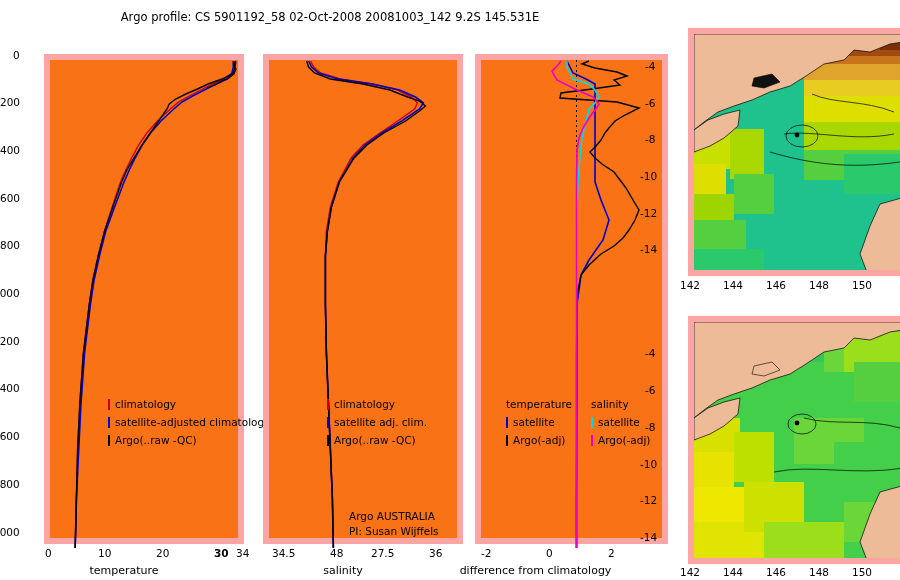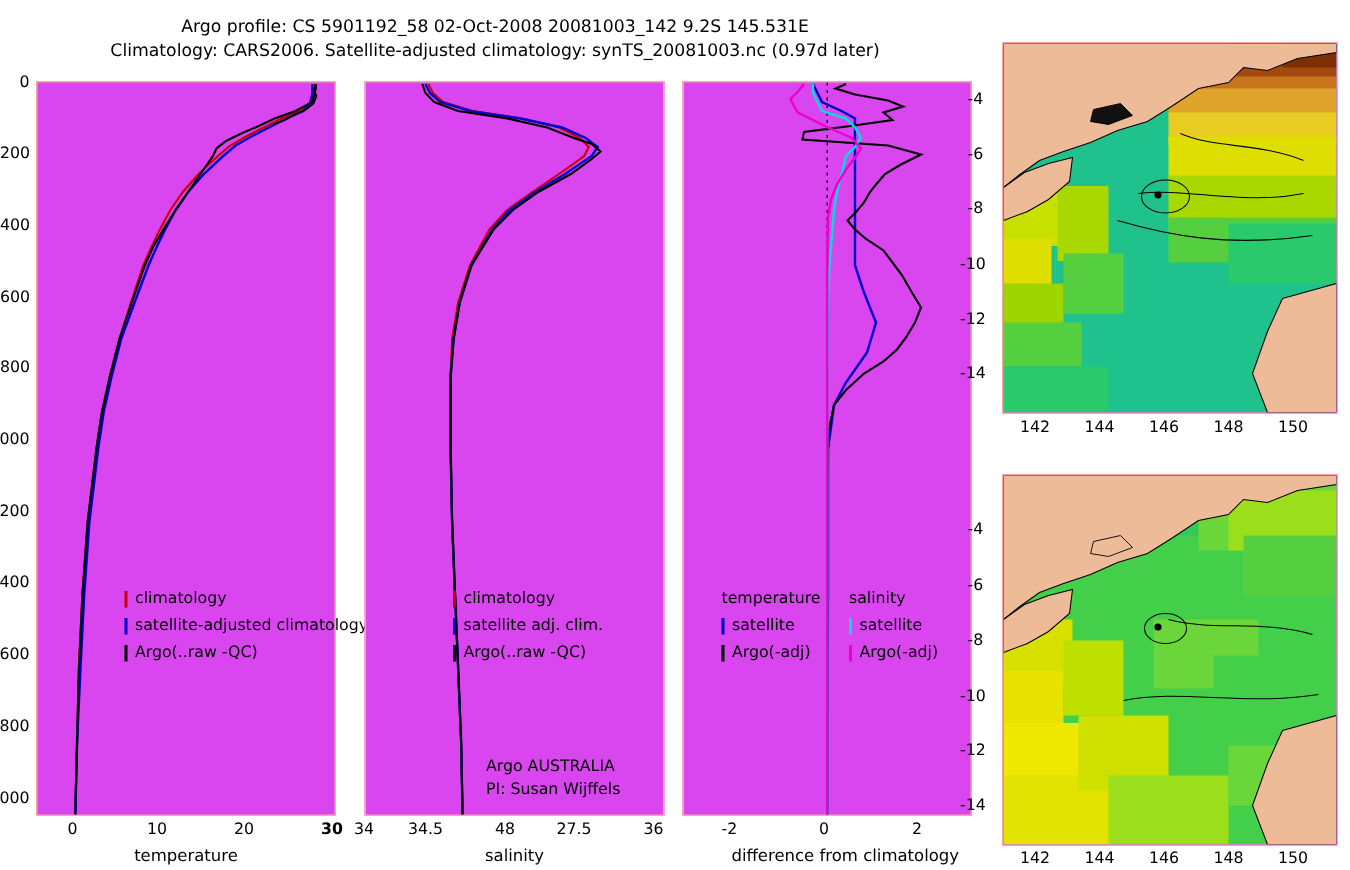--- a/index.html
+++ b/index.html
@@ -1,35 +1,34 @@
 <!DOCTYPE html>
 <html><head>
 <meta charset="utf-8">
 <style>
   html,body{margin:0;padding:0;}
   body{width:900px;height:580px;background:#ffffff;font-family:"DejaVu Sans",sans-serif;overflow:hidden;position:relative;}
   .root{position:absolute;left:0;top:0;width:900px;height:580px;}
   .ttl{position:absolute;text-align:center;font-size:11.5px;color:#000;white-space:nowrap;}
-  .axis-box{position:absolute;border:1px solid #fca5a5;background:#d946ef;box-sizing:border-box;}
+  .axis-box{position:absolute;border:6px solid #fca5a5;background:#f97316;box-sizing:border-box;margin-left:20px;}
   .tick-lbl{position:absolute;font-size:10.5px;color:#000;white-space:nowrap;}
   .ax-name{position:absolute;font-size:11px;color:#000;white-space:nowrap;text-align:center;}
   .legend-row{position:absolute;font-size:10.5px;color:#000;white-space:nowrap;display:flex;align-items:center;}
   .legend-bar{display:inline-block;width:2px;height:11px;margin-right:5px;}
   .note{position:absolute;font-size:10.5px;color:#000;white-space:nowrap;}
   .map-title{position:absolute;font-size:10.5px;color:#000;white-space:nowrap;text-align:center;}
   .vert-note{position:absolute;font-size:10.5px;color:#000;white-space:nowrap;transform-origin:left top;transform:rotate(90deg);}
   svg{display:block;}
 </style>
 </head>
 <body>
 
 <div class="root">
 
   <div class="ttl" style="left:0px;top:10px;width:660px;">Argo profile: CS 5901192_58 02-Oct-2008 20081003_142 9.2S 145.531E</div>
-  <div class="ttl" style="left:0px;top:26px;width:660px;">Climatology: CARS2006. Satellite-adjusted climatology: synTS_20081003.nc (0.97d later)</div>
 
   <div class="vert-note" style="left:893px;top:378px;">CSIRO 09-Oct-2008 10:31:17</div>
 
   <div class="axis-box" style="left:24px;top:54px;width:200px;height:490px;">
     <svg width="198" height="488" viewBox="0 0 198 488">
 
       <polyline fill="none" stroke="#cc0000" stroke-width="1.4" points="
         185,1 184.4,7 182.6,13 175.5,19 162.5,24 150.8,30 139.1,36 128.5,42 120.3,49 107.4,61 96.9,73 88.6,85 81.6,98 75.8,110 70.5,122 62.2,147 54.6,171 48.2,196 42.9,220 39.3,244 33.4,293 29.9,342 27.6,390 26.4,439 25.2,488"></polyline>
 
       <polyline fill="none" stroke="#0000cc" stroke-width="1.6" points="
@@ -147,21 +146,21 @@
     </div>
     <div class="legend-row" style="left:110px;top:374px;">
       <span class="legend-bar" style="background:#ee00cc"></span>
       <span>Argo(-adj)</span>
     </div>
   </div>
 
   <div class="tick-lbl" style="left:481px;top:547px;">-2</div>
   <div class="tick-lbl" style="left:546px;top:547px;">0</div>
   <div class="tick-lbl" style="left:608px;top:547px;">2</div>
-  <div class="ax-name" style="left:467px;top:564px;width:193px;">difference from climatology</div>
+  <div class="ax-name" style="left:439px;top:564px;width:193px;">difference from climatology</div>
 
   <div class="axis-box" style="left:668px;top:28px;width:224px;height:248px;overflow:hidden;">
     <svg width="222" height="246" viewBox="0 0 222 246">
       <defs>
         <linearGradient id="sstg" x1="0" y1="0" x2="1" y2="1">
           <stop offset="0%" stop-color="#f2dd00"></stop>
           <stop offset="40%" stop-color="#d8e000"></stop>
           <stop offset="100%" stop-color="#00c878"></stop>
         </linearGradient>
       </defs>

